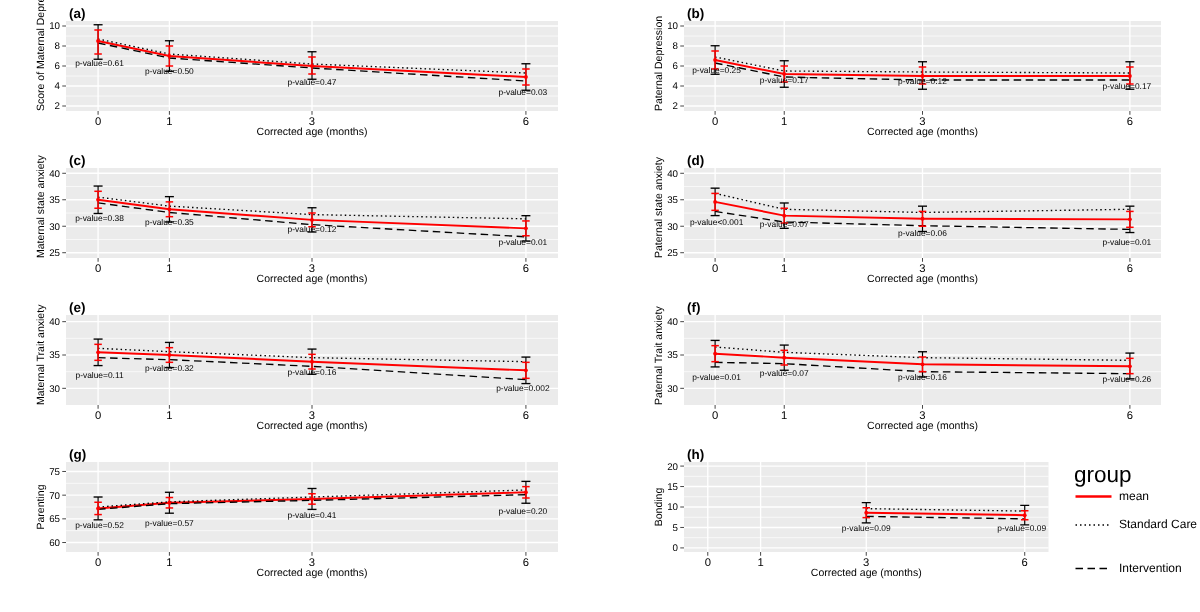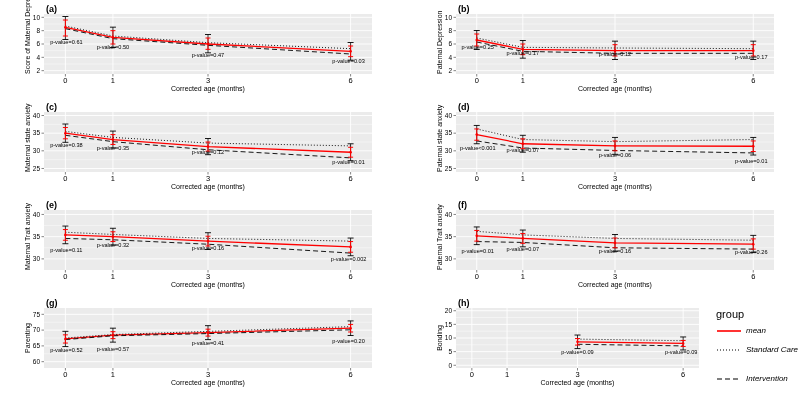--- a/index.html
+++ b/index.html
@@ -4,22 +4,22 @@
 <style>
   html,body{margin:0;padding:0;}
   body{width:800px;height:408px;background:#ffffff;font-family:"Liberation Sans",sans-serif;overflow:hidden;}
   #wrap{position:relative;width:800px;height:408px;}
   .panel{position:absolute;box-sizing:border-box;}
   .plot-title{position:absolute;font-size:9px;font-weight:bold;color:#000;}
   .ylab{position:absolute;font-size:7px;color:#000;transform-origin:0 0;white-space:nowrap;}
   .xlab{position:absolute;font-size:7px;color:#000;white-space:nowrap;text-align:center;}
   .panel svg{display:block;}
   .legend{position:absolute;}
-  .legend-title{position:absolute;font-size:11px;color:#000;}
-  .legend-item{position:absolute;font-size:8px;color:#000;white-space:nowrap;font-style:italic;}
+  .legend-title{position:absolute;font-size:15px;color:#000;}
+  .legend-item{position:absolute;font-size:8px;color:#000;white-space:nowrap;}
   .pval{font-size:5.6px;fill:#000;font-family:"Liberation Sans",sans-serif;}
 </style>
 </head>
 <body>
 
 <div id="wrap">
     <div class="panel" style="left: 18px; top: 4px; width: 360px; height: 92px;">
       <svg width="360" height="92">
         <rect x="26" y="10" width="328" height="60" fill="#ebebeb"></rect>
         <line x1="26" x2="354" y1="66.66666666666666" y2="66.66666666666666" stroke="#ffffff" stroke-width="0.9"></line>

